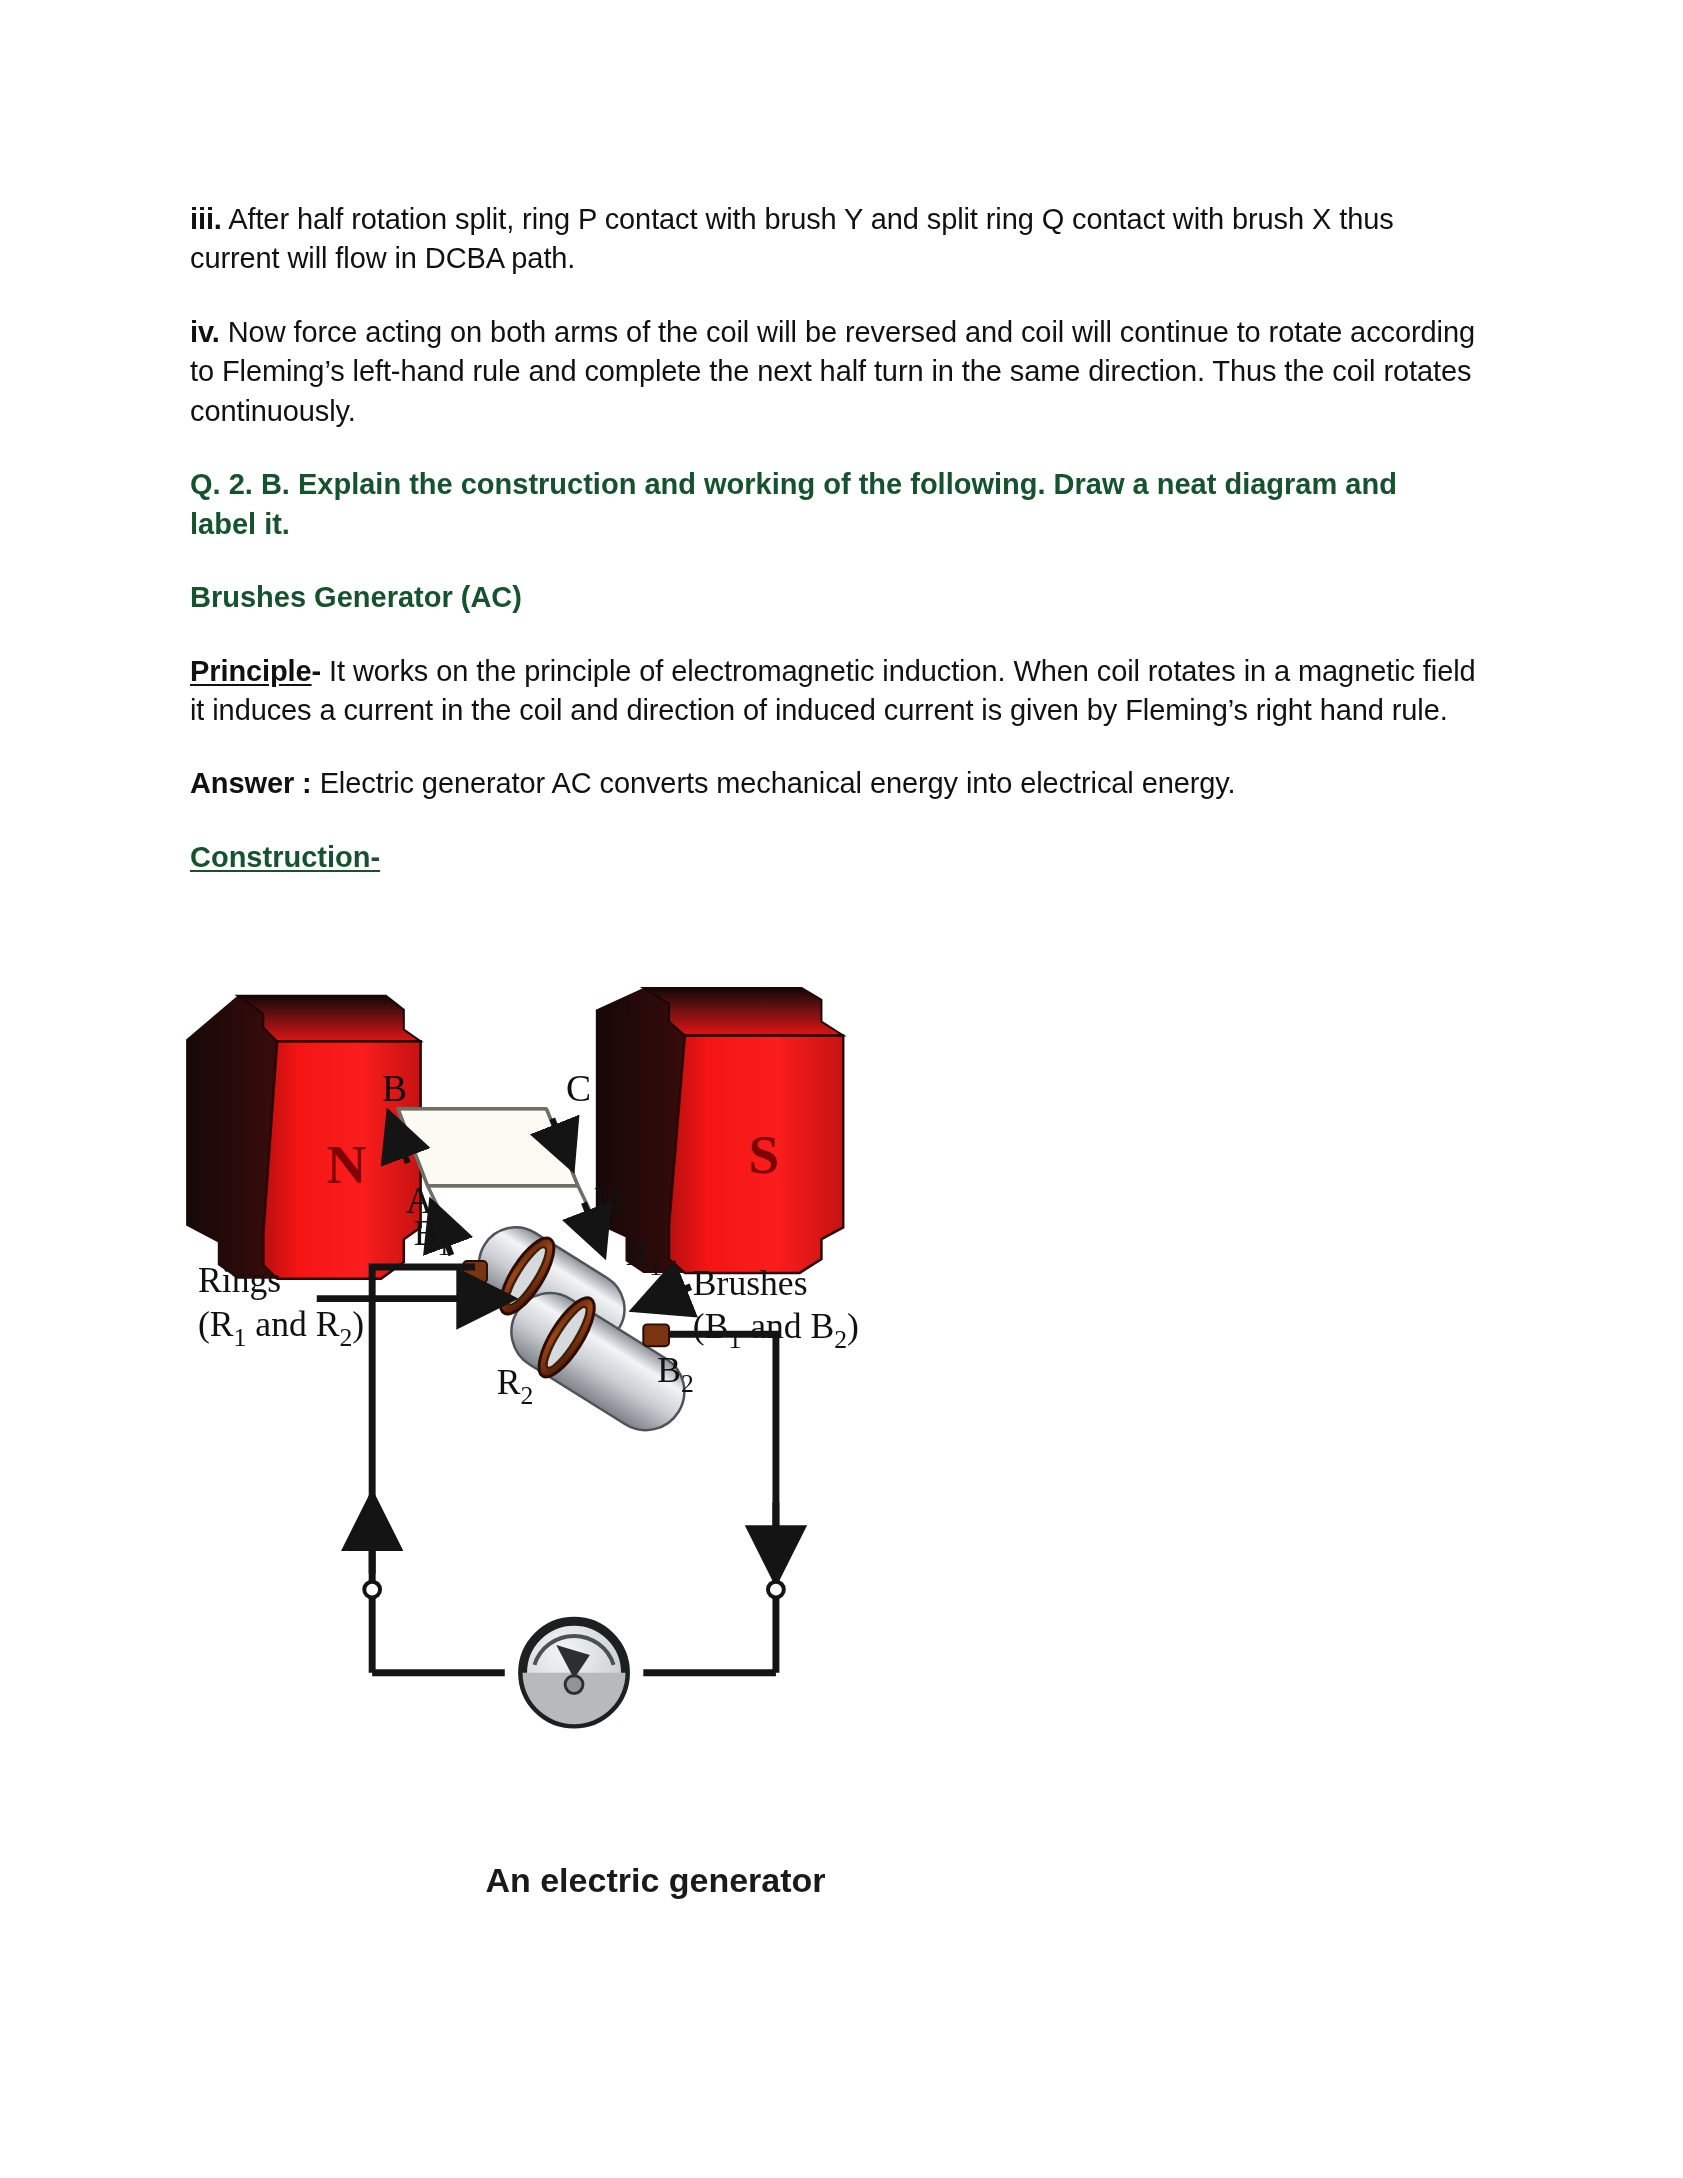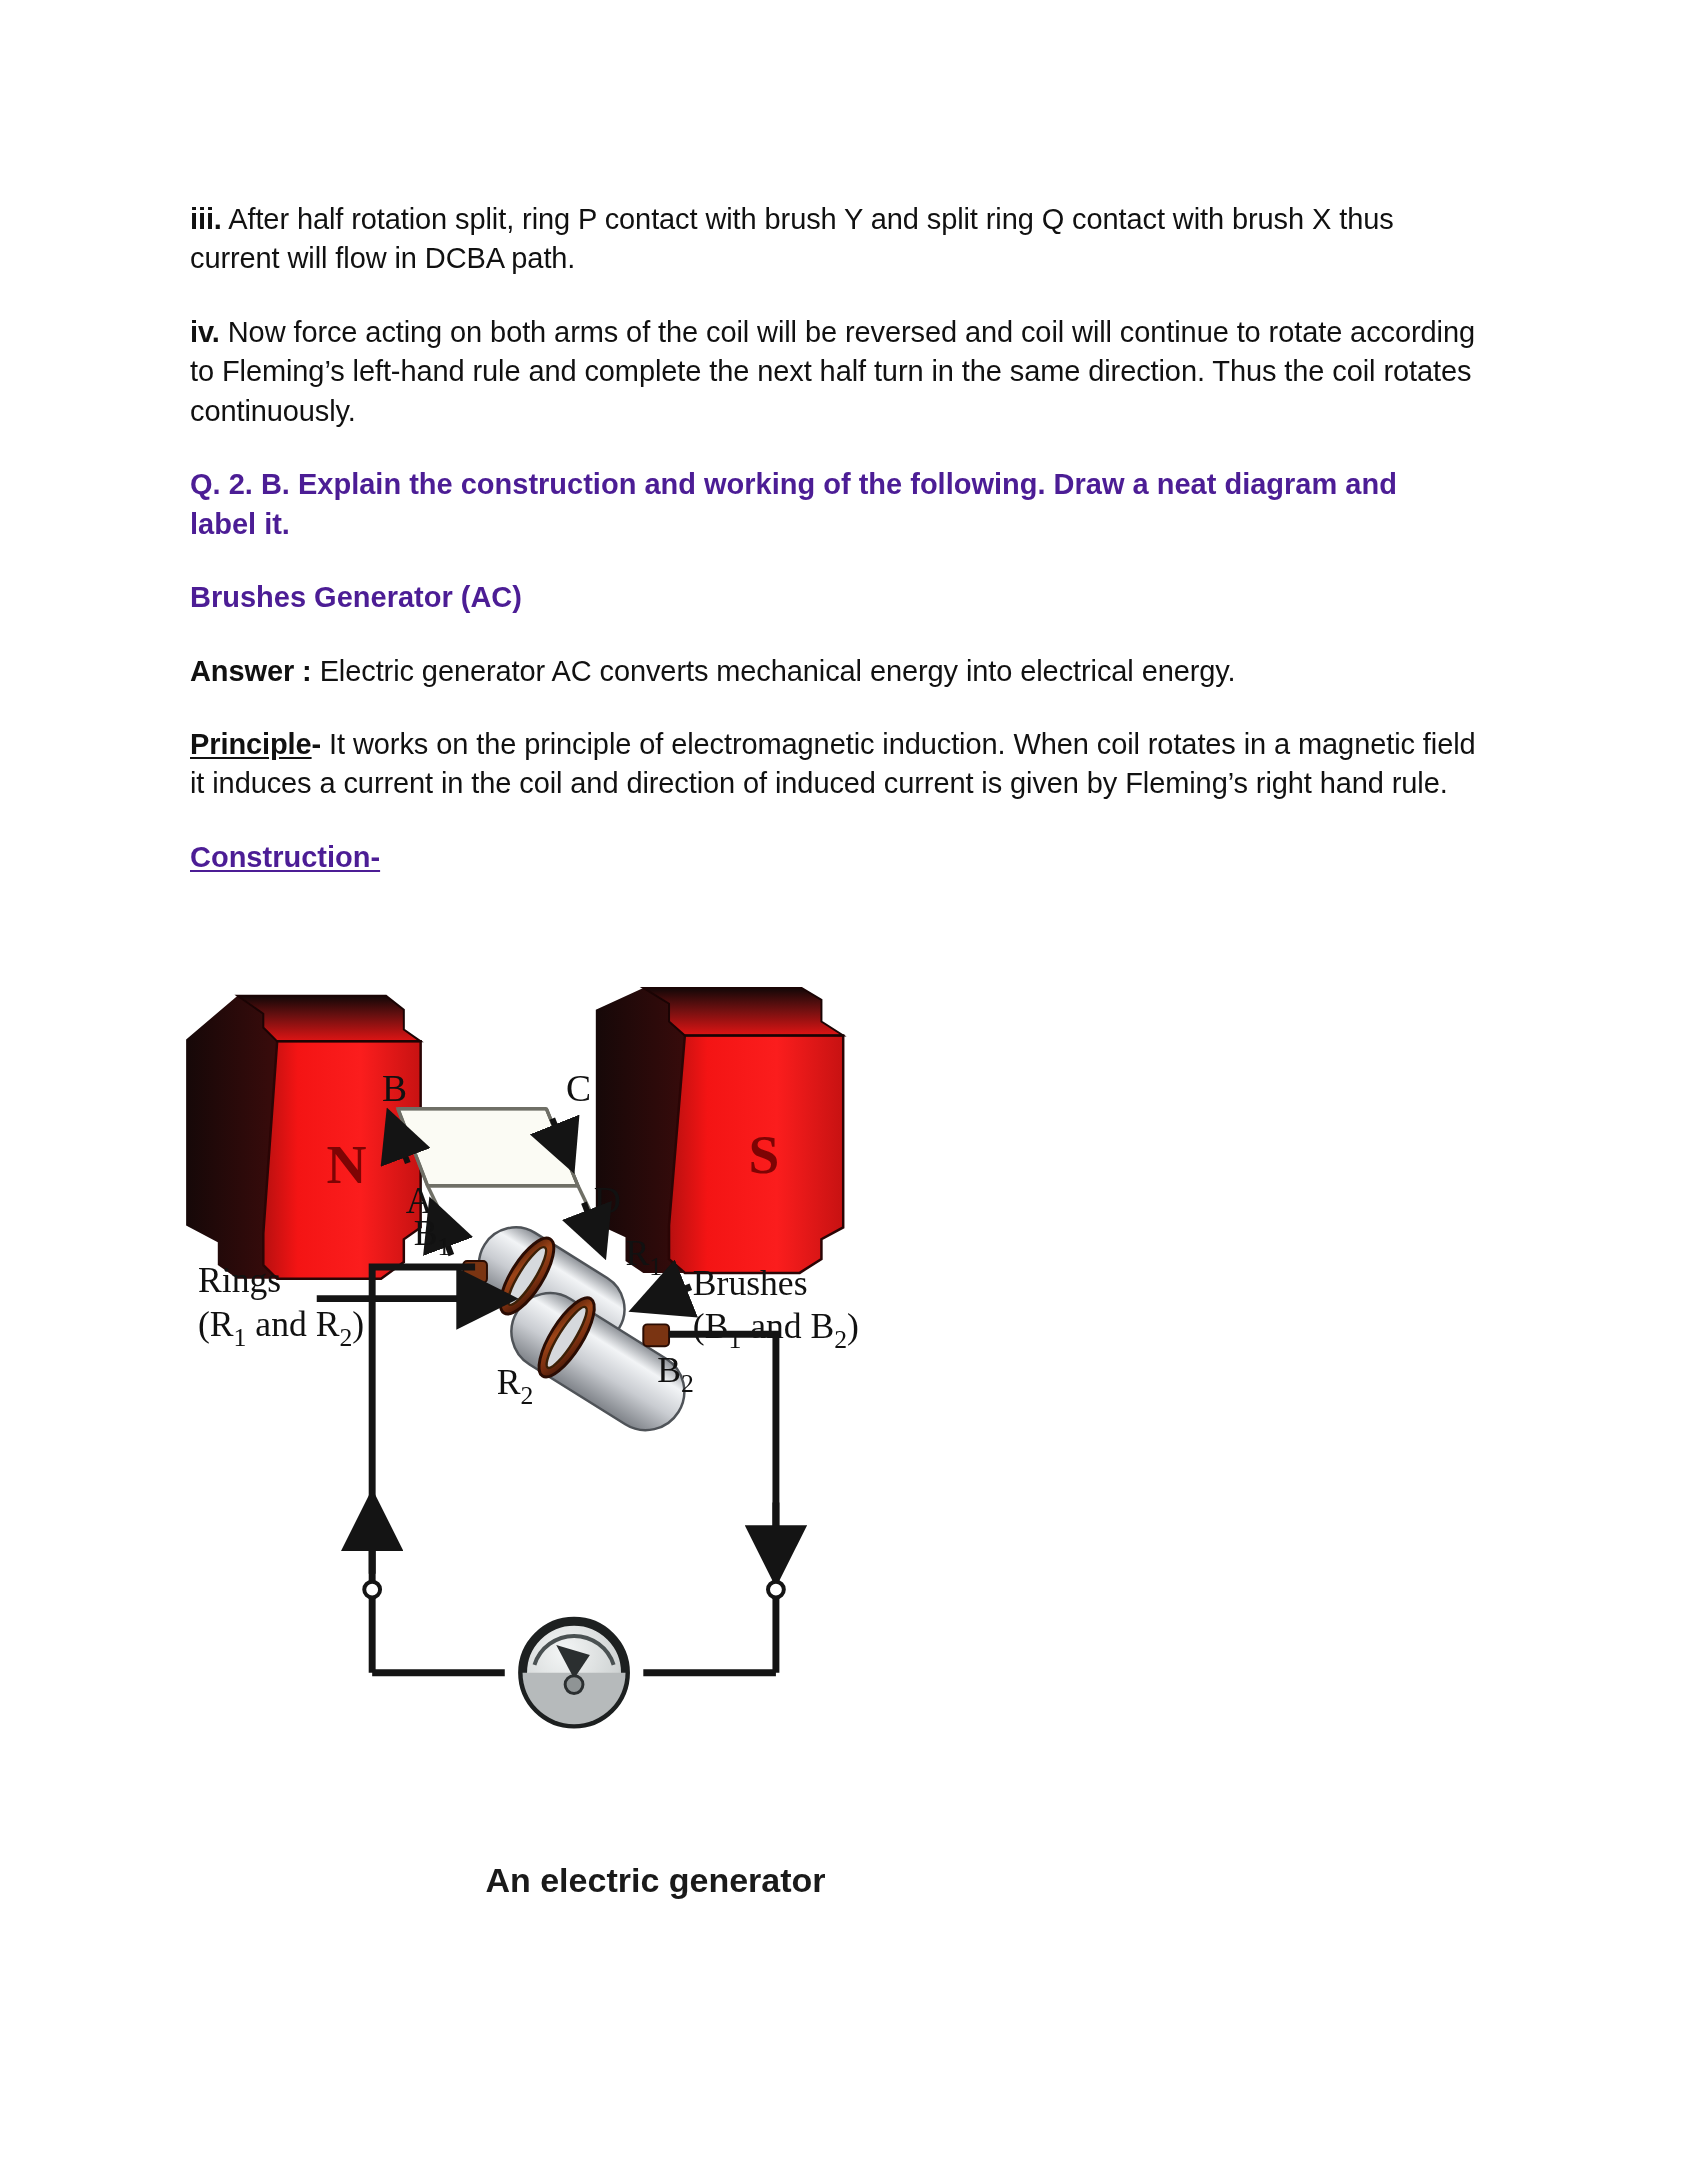--- a/index.html
+++ b/index.html
@@ -37,21 +37,21 @@
     font-family: "Liberation Sans", sans-serif;
   }
   p.para .lead {
     font-weight: bold;
   }
   h3.heading {
     margin: 0 16px 34px 0;
     font-size: 29px;
     line-height: 1.36;
     font-weight: bold;
-    color: #4c1d95;
+    color: #14532d;
     font-family: "Liberation Sans", sans-serif;
   }
   .uline {
     text-decoration: underline;
     text-underline-offset: 3px;
     font-weight: bold;
   }
   
   .figure {
     position: absolute;
@@ -81,23 +81,23 @@
   <div class="content">
 
     <p class="para"><span class="lead">iii.</span><span> After half rotation split, ring P contact with brush Y and split ring Q contact with brush X thus current will flow in DCBA path.</span></p>
 
     <p class="para"><span class="lead">iv.</span><span> Now force acting on both arms of the coil will be reversed and coil will continue to rotate according to Fleming’s left-hand rule and complete the next half turn in the same direction. Thus the coil rotates continuously.</span></p>
 
     <h3 class="heading">Q. 2. B. Explain the construction and working of the following. Draw a neat diagram and label it.</h3>
 
     <h3 class="heading">Brushes Generator (AC)</h3>
 
+    <p class="para"><span class="uline">Principle</span><span class="lead">-</span><span> It works on the principle of electromagnetic induction. When coil rotates in a magnetic field it induces a current in the coil and direction of induced current is given by Fleming’s right hand rule.</span></p>
+
     <p class="para"><span class="lead">Answer :</span><span> Electric generator AC converts mechanical energy into electrical energy.</span></p>
-
-    <p class="para"><span class="uline">Principle</span><span class="lead">-</span><span> It works on the principle of electromagnetic induction. When coil rotates in a magnetic field it induces a current in the coil and direction of induced current is given by Fleming’s right hand rule.</span></p>
 
     <h3 class="heading"><span class="uline">Construction-</span></h3>
 
   </div>
 
   <div class="figure">
     <svg width="990" height="950" viewBox="0 0 1000 960" xmlns="http://www.w3.org/2000/svg">
       <defs>
         <linearGradient id="magFront" x1="0" y1="0" x2="1" y2="0">
           <stop offset="0%" stop-color="#b81010"></stop>

